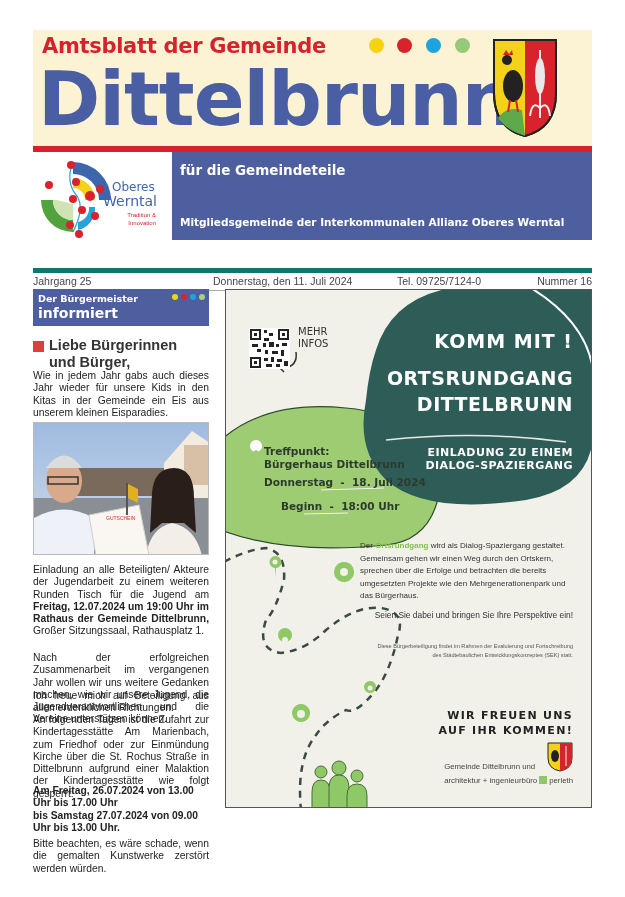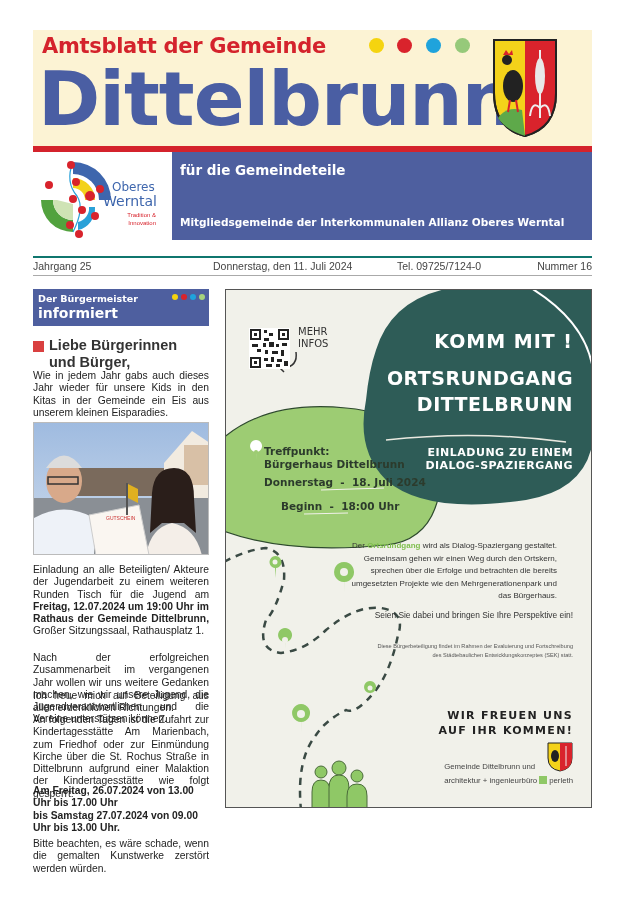--- a/index.html
+++ b/index.html
@@ -15,21 +15,21 @@
   #redline { left:33px; top:146px; width:559px; height:6px; background:#d4232c; }
 
   
   #logo-box { left:33px; top:152px; width:139px; height:88px; background:#fff; }
   #blueband { left:172px; top:152px; width:420px; height:88px; background:#4e5f9f; color:#fff; font-family:"DejaVu Sans", sans-serif; }
   #band-l1 { left:8px; top:10px; font-size:13.5px; font-weight:bold; }
   #band-l2 { left:8px; top:31px; font-size:13.5px; font-weight:bold; }
   #band-l3 { left:8px; top:64px; font-size:10.5px; font-weight:bold; }
 
   
-  #info { left:33px; top:256px; width:559px; height:17px; border-top:2px solid #0f766e; border-bottom:1px solid #aaa; font-size:10.5px; color:#444; }
+  #info { left:33px; top:268px; width:559px; height:17px; border-top:5px solid #0f766e; border-bottom:1px solid #aaa; font-size:10.5px; color:#444; }
   #info span { position:absolute; top:2px; }
 
   
   #bm-box { left:33px; top:289px; width:176px; height:37px; background:#4e5f9f; color:#fff; font-family:"DejaVu Sans", sans-serif; }
   #bm-l1 { left:5px; top:4px; font-size:9.5px; font-weight:bold; }
   #bm-l2 { left:5px; top:16px; font-size:14px; font-weight:bold; }
   .sdot { position:absolute; width:6px; height:6px; border-radius:50%; top:5px; }
 
   #greet-sq { left:33px; top:341px; width:11px; height:11px; background:#d94040; }
   #greet { left:49px; top:337px; font-size:14.5px; font-weight:bold; color:#333; line-height:17px; width:160px; }
@@ -51,21 +51,21 @@
   .pt { position:absolute; font-family:"DejaVu Sans", sans-serif; }
   #qr { left:23px; top:38px; width:41px; height:41px; }
   #mehr { left:72px; top:36px; font-size:10px; color:#333; line-height:12px; }
   #komm { right:18px; top:40px; font-size:19px; font-weight:bold; color:#fff; letter-spacing:1px; }
   #orts1 { right:18px; top:77px; font-size:19px; font-weight:bold; color:#fff; letter-spacing:0.5px; }
   #orts2 { right:18px; top:103px; font-size:19px; font-weight:bold; color:#fff; letter-spacing:0.5px; }
   #einl1 { right:18px; top:156px; font-size:11px; font-weight:bold; color:#fff; letter-spacing:0.5px; text-align:right; line-height:13px; }
   #treff1 { left:38px; top:155px; font-size:10.5px; font-weight:bold; color:#2c3b2c; line-height:13px; }
   #datum { left:38px; top:186px; font-size:10.5px; font-weight:bold; color:#2c3b2c; }
   #beginn { left:55px; top:210px; font-size:10.5px; font-weight:bold; color:#2c3b2c; }
-  #desc { right:34px; top:250px; width:220px; font-size:8px; line-height:12.5px; color:#333; text-align:right; font-family:"Liberation Sans", sans-serif; }
+  #desc { right:11px; top:250px; width:220px; font-size:8px; line-height:12.5px; color:#333; text-align:left; font-family:"Liberation Sans", sans-serif; }
   #seien { right:18px; top:320px; font-size:8.4px; color:#333; font-family:"Liberation Sans", sans-serif; }
   #small { right:18px; top:352px; width:200px; font-size:5.6px; line-height:8.5px; color:#555; text-align:right; font-family:"Liberation Sans", sans-serif; }
   #freuen { right:18px; top:418px; font-size:11px; font-weight:bold; color:#222; letter-spacing:1.3px; text-align:right; line-height:15px; }
   #credit { right:18px; top:470px; font-size:7.8px; color:#444; line-height:14px; font-family:"Liberation Sans", sans-serif; }
   #mini-coat { right:18px; top:452px; width:26px; height:30px; }
   .gsq { display:inline-block; width:8px; height:8px; background:#8fc866; vertical-align:-1px; margin:0 2px; }
   .accent { color:#7fbf4d; font-weight:bold; }
 </style>
 </head>
 <body>

